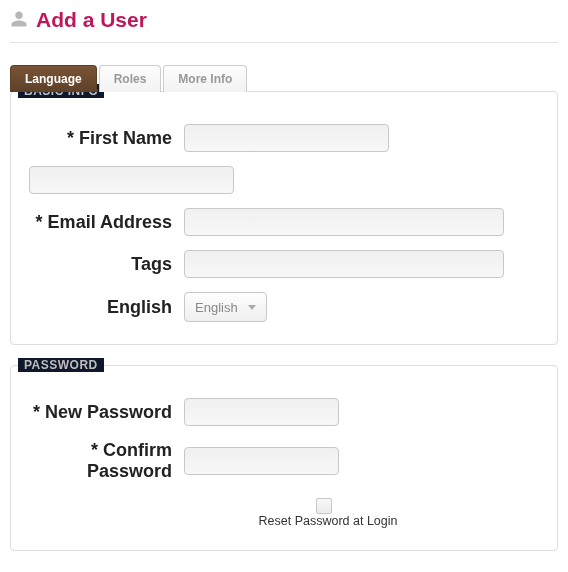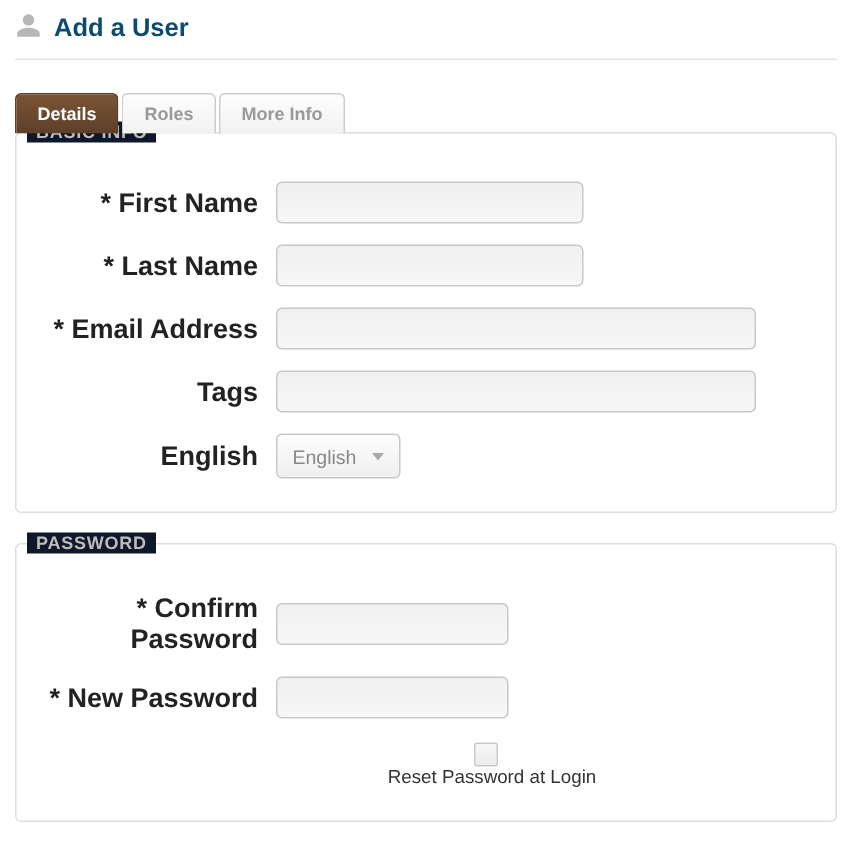--- a/index.html
+++ b/index.html
@@ -14,23 +14,23 @@
   .page { padding: 0 10px 10px 10px; }
   .header {
     display: flex;
     align-items: center;
     padding: 8px 0 10px 0;
     border-bottom: 1px solid #e5e5e5;
   }
   .header svg { width: 18px; height: 18px; fill: #b7b7b7; margin-right: 8px; }
   .header h1 {
     margin: 0;
-    font-size: 17px;
-    font-weight: bold;
-    color: #0c4a6e;
+    font-size: 21px;
+    font-weight: bold;
+    color: #be185d;
   }
   .tabs {
     display: flex;
     margin-top: 22px;
     position: relative;
     z-index: 2;
   }
   .tab {
     padding: 6px 14px;
     font-size: 12px;
@@ -148,35 +148,34 @@
   <div class="header">
     <span>
       <svg viewBox="0 0 24 24">
           <path d="M12 12c2.76 0 5-2.24 5-5s-2.24-5-5-5-5 2.24-5 5 2.24 5 5 5zm0 2c-3.33 0-10 1.67-10 5v3h20v-3c0-3.33-6.67-5-10-5z"></path>
         </svg>
     </span>
     <h1>Add a User</h1>
   </div>
 
   <div class="tabs">
-    <div class="tab active">Details</div>
+    <div class="tab active">Language</div>
     <div class="tab">Roles</div>
     <div class="tab">More Info</div>
   </div>
 
   <div class="fieldset">
     <div class="legend">BASIC INFO</div>
 
     <div class="form-row">
       <label class="form-label">* First Name</label>
       <input class="text-input w-med" type="text" value="" style="">
     </div>
 
     <div class="form-row">
-      <label class="form-label">* Last Name</label>
       <input class="text-input w-med" type="text" value="" style="">
     </div>
 
     <div class="form-row">
       <label class="form-label">* Email Address</label>
       <input class="text-input w-full" type="text" value="" style="">
     </div>
 
     <div class="form-row">
       <label class="form-label">Tags</label>
@@ -190,26 +189,26 @@
         <span class="caret"></span>
       </div>
     </div>
   </div>
 
   <div class="fieldset">
     <div class="legend">PASSWORD</div>
 
 
     <div class="form-row">
+      <label class="form-label">* New Password</label>
+      <input class="text-input w-pw" type="password" value="" style="">
+    </div>
+
+    <div class="form-row">
       <label class="form-label">* Confirm Password</label>
-      <input class="text-input w-pw" type="password" value="" style="">
-    </div>
-
-    <div class="form-row">
-      <label class="form-label">* New Password</label>
       <input class="text-input w-pw" type="password" value="" style="">
     </div>
 
     <div class="checkbox-row">
       <div class="checkbox-box"></div>
       <span class="checkbox-label">Reset Password at Login</span>
     </div>
   </div>
 
 </div>

